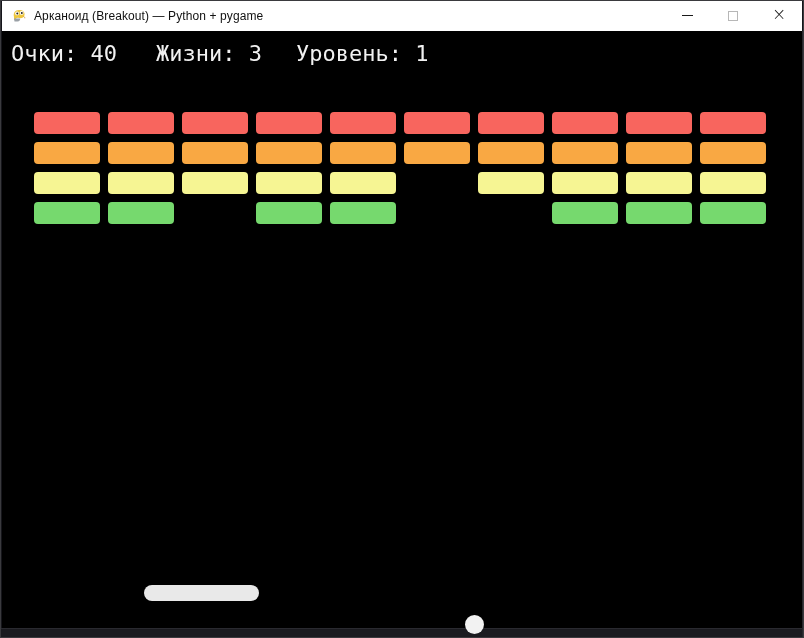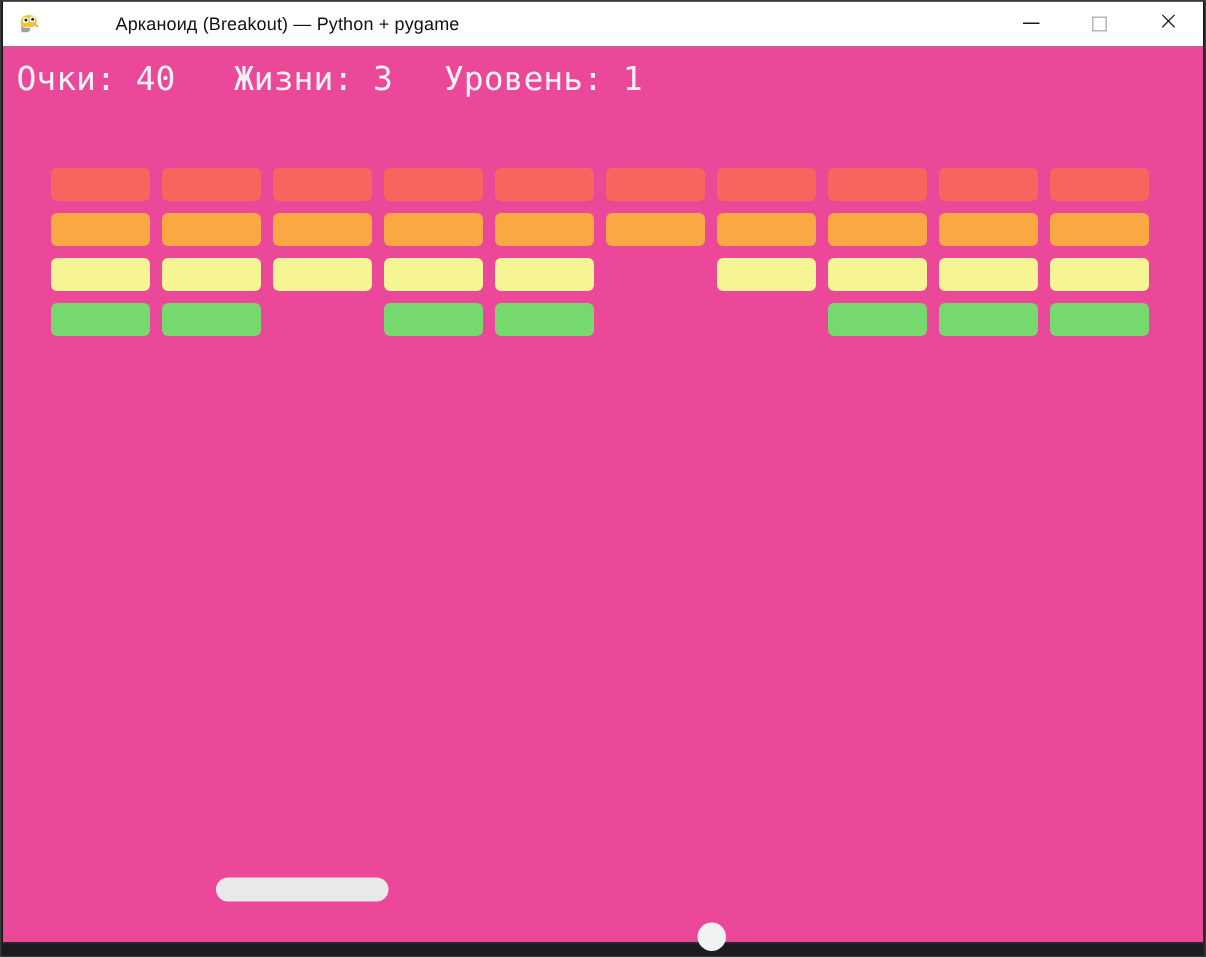--- a/index.html
+++ b/index.html
@@ -93,21 +93,21 @@
     position: absolute; left: 801px; top: 30px; width: 1px; height: 608px;
     background: #28282d;
     z-index: 2;
   }
 </style>
 </head>
 <body>
 
 <div class="window">
 
-  <div class="titlebar" style="background: rgb(255, 255, 255); gap: 43px;">
+  <div class="titlebar" style="background: rgb(255, 255, 255);">
     <svg class="app-icon" viewBox="0 0 16 16">
       <path d="M3 9 C2 5 4 2 8 2 C12 2 14 4 13.5 7 C13 10 10 10.5 8 10 C6 9.5 5 10 4.5 12 L3 12 Z" fill="#edc63f"></path>
       <path d="M3 10.5 L9 10.5 C9.5 12 8.5 13.5 6.5 13.5 L3.5 13.5 Z" fill="#9aa0a6"></path>
       <circle cx="6.1" cy="5.4" r="1.9" fill="#ffffff"></circle>
       <circle cx="6.3" cy="5.4" r="1.0" fill="#222222"></circle>
       <circle cx="10.6" cy="4.9" r="1.9" fill="#ffffff"></circle>
       <circle cx="10.8" cy="4.9" r="1.0" fill="#222222"></circle>
       <path d="M12.5 8.5 C13.5 8.8 14 9.5 13.8 10.3" stroke="#c98f2a" stroke-width="0.8" fill="none"></path>
     </svg>
     <span class="title-text">Арканоид (Breakout) — Python + pygame</span>
@@ -117,21 +117,21 @@
       </div>
       <div class="win-btn">
         <span class="max-glyph"></span>
       </div>
       <div class="win-btn">
         <span class="close-glyph">×</span>
       </div>
     </div>
   </div>
 
-  <div class="game-area" style="background: #ec4899;">
+  <div class="game-area" style="background: #000000;">
     <div class="stage">
 
       <span class="hud-item hud-score" style="color: rgb(241, 241, 241);">Очки: 40</span>
       <span class="hud-item hud-lives" style="color: rgb(241, 241, 241);">Жизни: 3</span>
       <span class="hud-item hud-level" style="color: rgb(241, 241, 241);">Уровень: 1</span>
 
       <div id="bricks">
           <div class="brick" style="left: 33px; top: 111px; width: 66px; height: 22px; border-radius: 4px; background: rgb(248, 101, 94);"></div>
           <div class="brick" style="left: 107px; top: 111px; width: 66px; height: 22px; border-radius: 4px; background: rgb(248, 101, 94);"></div>
           <div class="brick" style="left: 181px; top: 111px; width: 66px; height: 22px; border-radius: 4px; background: rgb(248, 101, 94);"></div>

